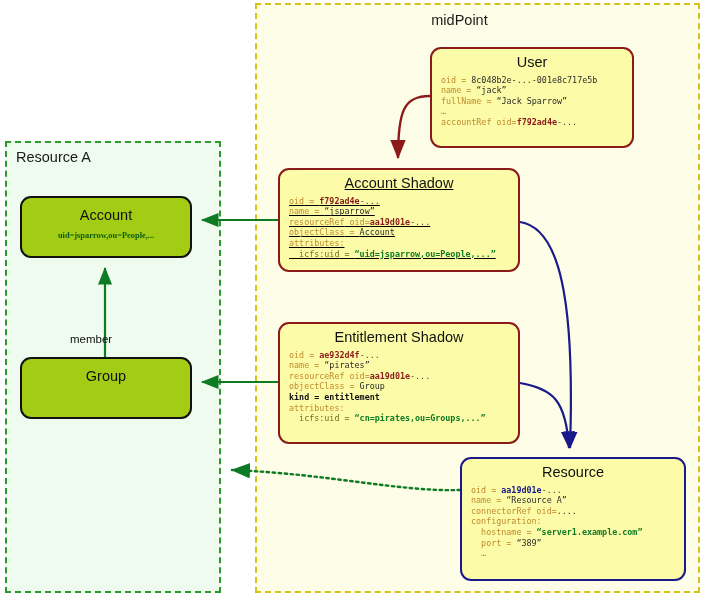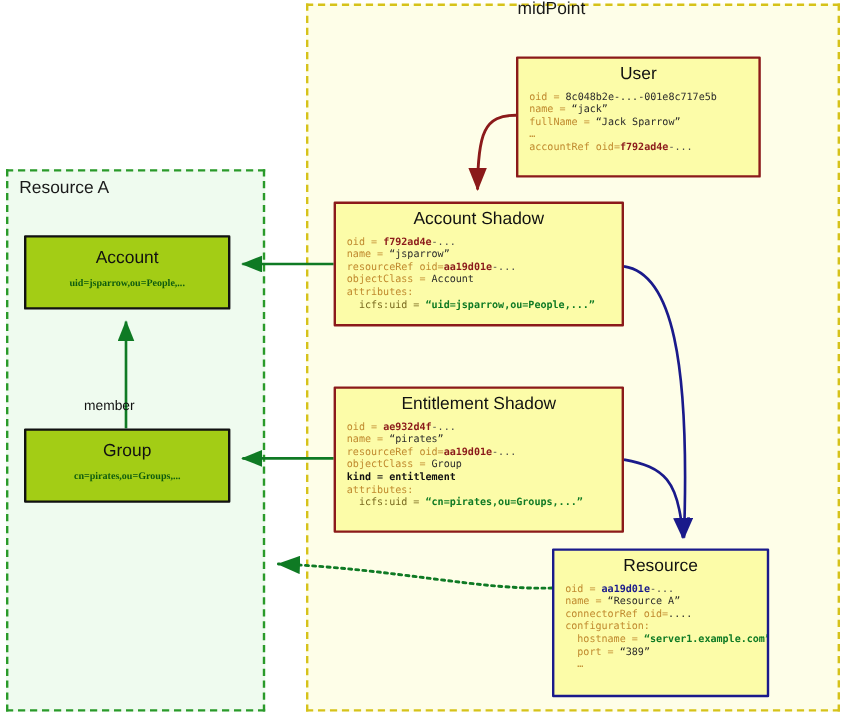--- a/index.html
+++ b/index.html
@@ -50,35 +50,35 @@
     background: #effbef;
   }
   .container-title {
     position: absolute;
     font-size: 14.5px;
     color: #1a1a1a;
     white-space: nowrap;
   }
   #midpoint-title {
     left: 255px;
-    top: 0;
+    top: 12px;
     width: 409px;
     text-align: center;
   }
   #resource-a-title {
     left: 16px;
     top: 149px;
     text-align: left;
   }
 
   
   .node {
     position: absolute;
     box-sizing: border-box;
-    border-radius: 1px;
+    border-radius: 11px;
     overflow: hidden;
   }
   .node .node-title {
     text-align: center;
     font-size: 14.5px;
     color: #111111;
     line-height: 1.15;
   }
   .node .node-body {
     font-family: "DejaVu Sans Mono", monospace;
@@ -125,23 +125,23 @@
   .edge-label {
     position: absolute;
     font-size: 11.5px;
     color: #111111;
     white-space: nowrap;
     padding-left: 23px;
   }
 
   
   #node-user            { left: 430px; top: 47px;  width: 204px; height: 101px; }
-  #node-account-shadow  { left: 278px; top: 168px; width: 242px; height: 104px; }
+  #node-account-shadow  { left: 278px; top: 168px; width: 242px; height: 104px; text-decoration: underline; }
   #node-entitlement-shadow { left: 278px; top: 322px; width: 242px; height: 122px; }
-  #node-resource        { left: 460px; top: 457px; width: 181px; height: 124px; }
+  #node-resource        { left: 460px; top: 457px; width: 226px; height: 124px; }
   #node-account         { left: 20px;  top: 196px; width: 172px; height: 62px; }
   #node-group           { left: 20px;  top: 357px; width: 172px; height: 62px; }
 </style>
 </head>
 <body>
 
 <div class="stage">
 
   <div class="container-box" id="midpoint-container"></div>
   <div class="container-box" id="resource-a-container"></div>
@@ -202,16 +202,15 @@
     <div class="node-body"><div><span class="k">oid</span><span class="k"> = </span><span class="oid-navy">aa19d01e</span><span class="dots">-...</span></div><div><span class="k">name</span><span class="k"> = </span><span class="v">“Resource A”</span></div><div><span class="k">connectorRef</span><span class="k"> oid=</span><span class="v">....</span></div><div><span class="k">configuration:</span></div><div><span class="k">  hostname</span><span class="k"> = </span><span class="val-green">“server1.example.com”</span></div><div><span class="k">  port</span><span class="k"> = </span><span class="v">“389”</span></div><div><span class="k">  …</span></div></div>
   </div>
 
   <div class="node rs-node" id="node-account">
     <div class="node-title">Account</div>
     <div class="node-sub">uid=jsparrow,ou=People,...</div>
   </div>
 
   <div class="node rs-node" id="node-group">
     <div class="node-title">Group</div>
-    <div class="node-sub">cn=pirates,ou=Groups,...</div>
   </div>
 
 </div>
 
 </body></html>

